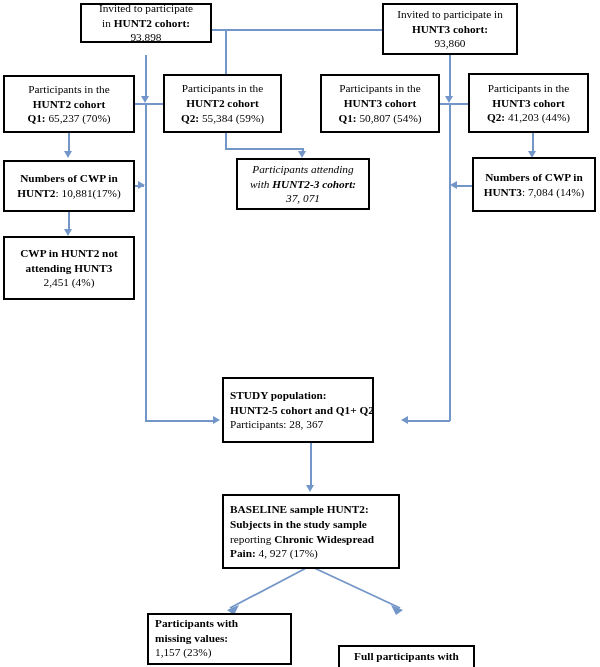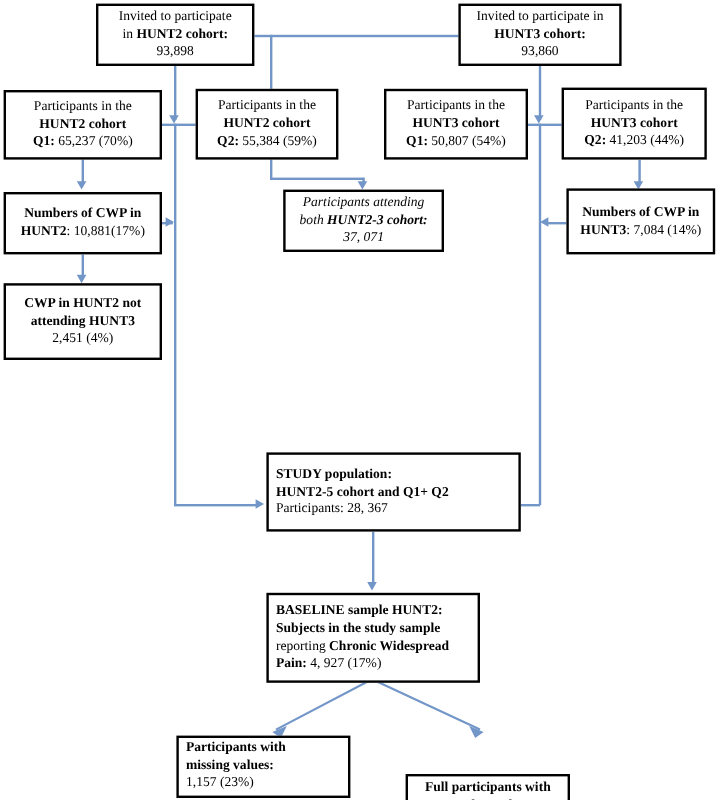--- a/index.html
+++ b/index.html
@@ -107,21 +107,21 @@
   <div class="vline" style="left:310px; top:443px; height:44px;"></div>
   <div class="arrow down" style="left:305.5px; top:485px;"></div>
 
   <svg class="diag" style="left:0px; top:560px; width:600px; height:70px;">
     <line x1="310" y1="6" x2="230" y2="48" stroke="#7396c8" stroke-width="1.8"></line>
     <line x1="310" y1="6" x2="400" y2="48" stroke="#7396c8" stroke-width="1.8"></line>
     <polygon points="227,50 239,45 234,55" fill="#7396c8"></polygon>
     <polygon points="403,50 391,45 396,55" fill="#7396c8"></polygon>
   </svg>
 
-  <div class="box c" style="left:80px; top:3px; width:132px; height:52px;">
+  <div class="box c" style="left:80px; top:3px; width:132px; height:40px;">
     <div class="ln">Invited to participate</div>
     <div class="ln"><span>in </span><span class="b">HUNT2 cohort:</span></div>
     <div class="ln">93,898</div>
   </div>
 
   <div class="box c" style="left:382px; top:3px; width:136px; height:52px;">
     <div class="ln">Invited to participate in</div>
     <div class="ln b">HUNT3 cohort:</div>
     <div class="ln">93,860</div>
   </div>
@@ -150,36 +150,36 @@
     <div class="ln"><span class="b">Q2:</span><span> 41,203 (44%)</span></div>
   </div>
 
   <div class="box c" style="left:3px; top:160px; width:132px; height:52px;">
     <div class="ln b">Numbers of CWP in</div>
     <div class="ln"><span class="b">HUNT2</span><span>: 10,881(17%)</span></div>
   </div>
 
   <div class="box c" style="left:236px; top:158px; width:134px; height:52px;font-style:italic;">
     <div class="ln">Participants attending</div>
-    <div class="ln"><span>both </span><span class="b">HUNT2-3 cohort:</span></div>
+    <div class="ln"><span>with </span><span class="b">HUNT2-3 cohort:</span></div>
     <div class="ln">37, 071</div>
   </div>
 
   <div class="box c" style="left:472px; top:157px; width:124px; height:55px;">
     <div class="ln b">Numbers of CWP in</div>
     <div class="ln"><span class="b">HUNT3</span><span>: 7,084 (14%)</span></div>
   </div>
 
   <div class="box c" style="left:3px; top:236px; width:132px; height:64px;">
     <div class="ln b">CWP in  HUNT2 not</div>
     <div class="ln b">attending HUNT3</div>
     <div class="ln">2,451 (4%)</div>
   </div>
 
-  <div class="box l" style="left:222px; top:377px; width:212px; height:66px;">
+  <div class="box l" style="left:222px; top:377px; width:152px; height:66px;">
     <div class="ln b">STUDY population:</div>
     <div class="ln b">HUNT2-5 cohort and Q1+ Q2</div>
     <div class="ln">Participants: 28, 367</div>
   </div>
 
   <div class="box l" style="left:222px; top:494px; width:178px; height:75px;">
     <div class="ln b">BASELINE sample HUNT2:</div>
     <div class="ln b">Subjects in the study sample</div>
     <div class="ln"><span>reporting </span><span class="b">Chronic Widespread</span></div>
     <div class="ln"><span class="b">Pain:</span><span> 4, 927 (17%)</span></div>

